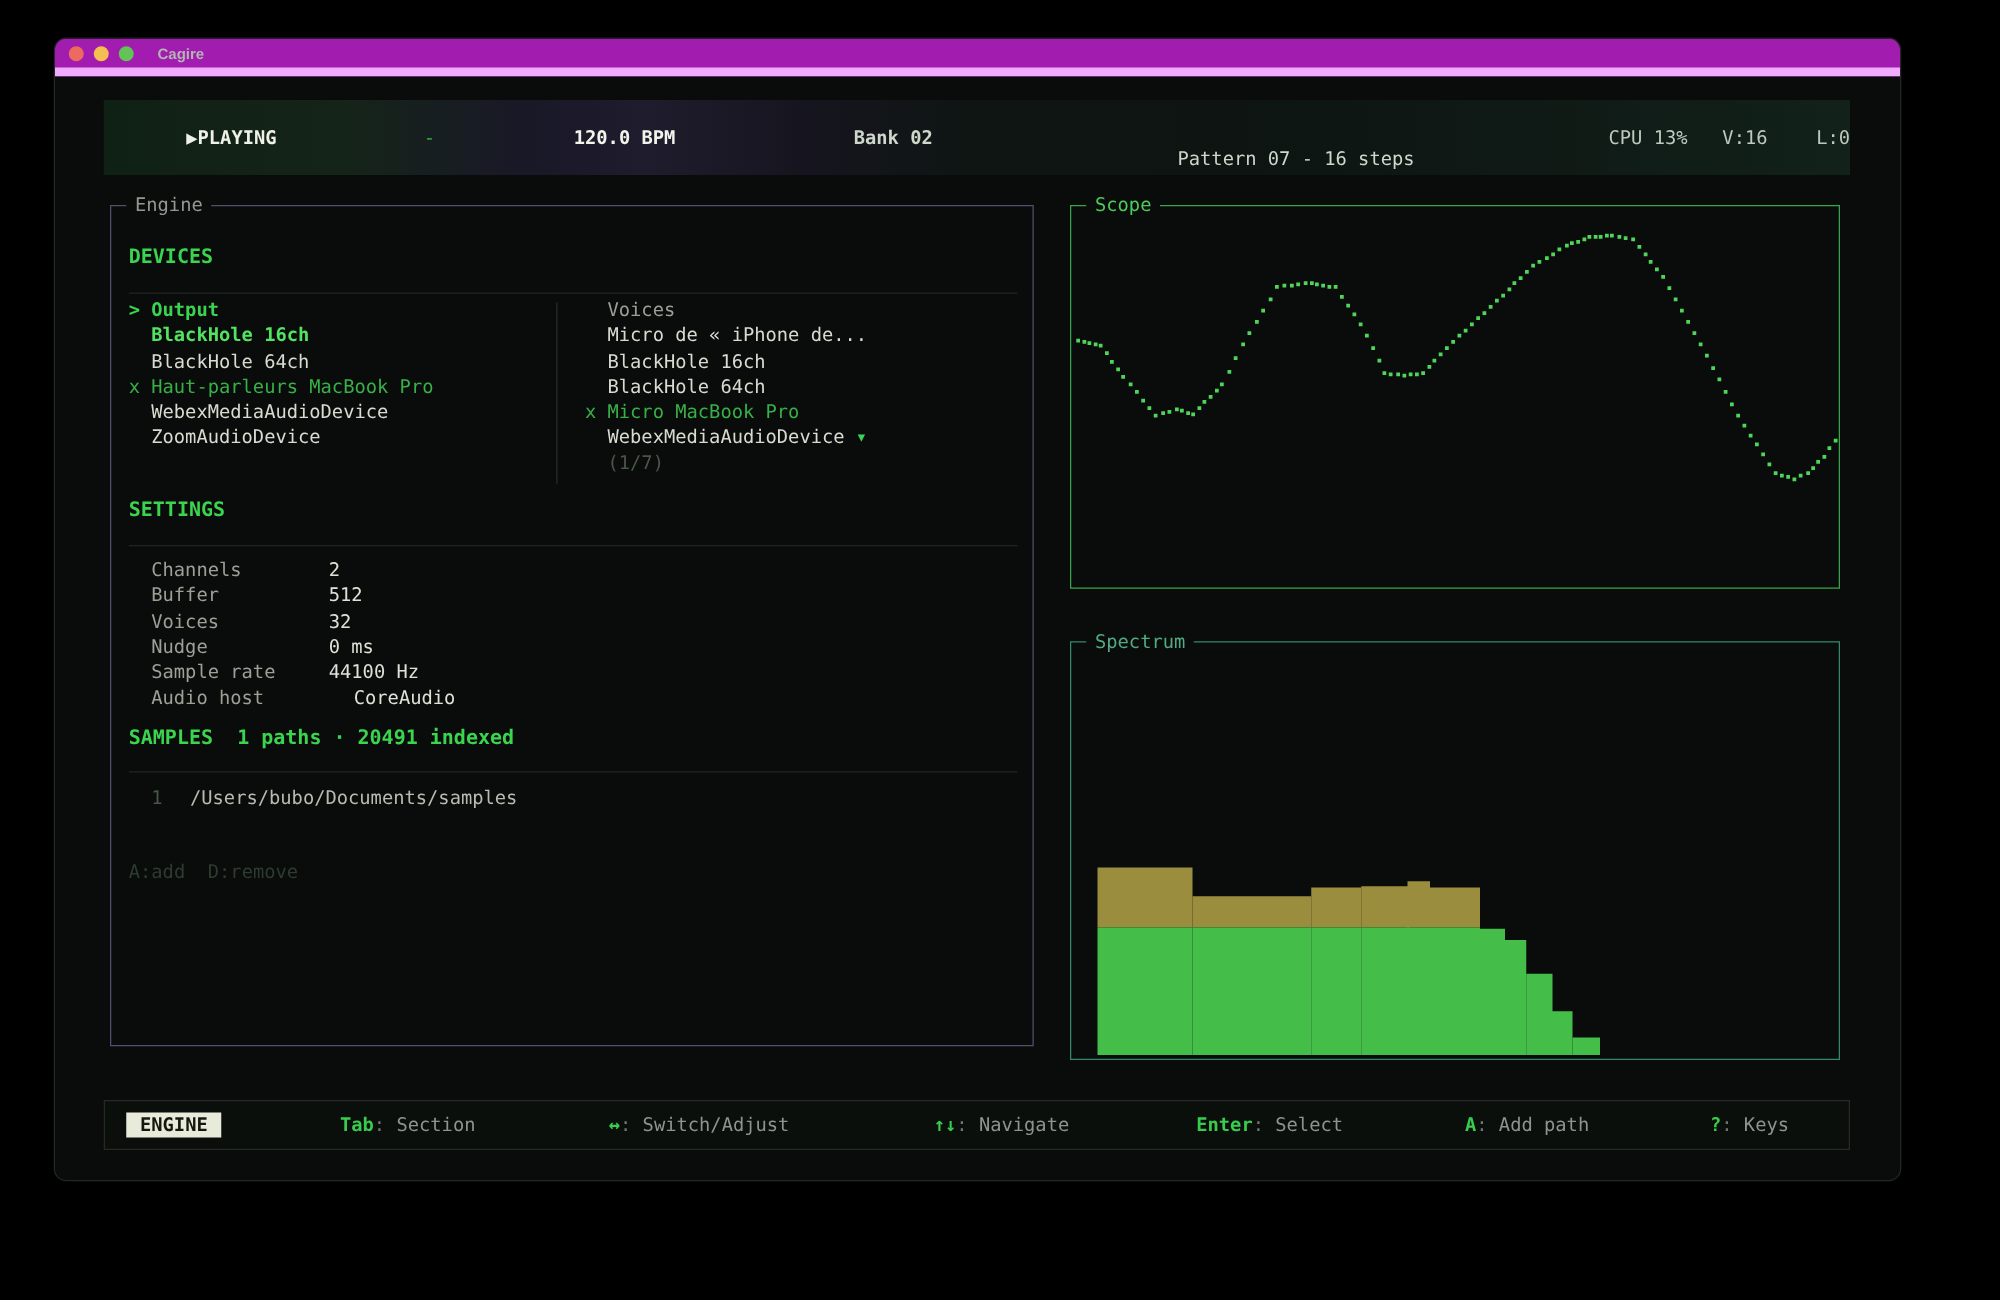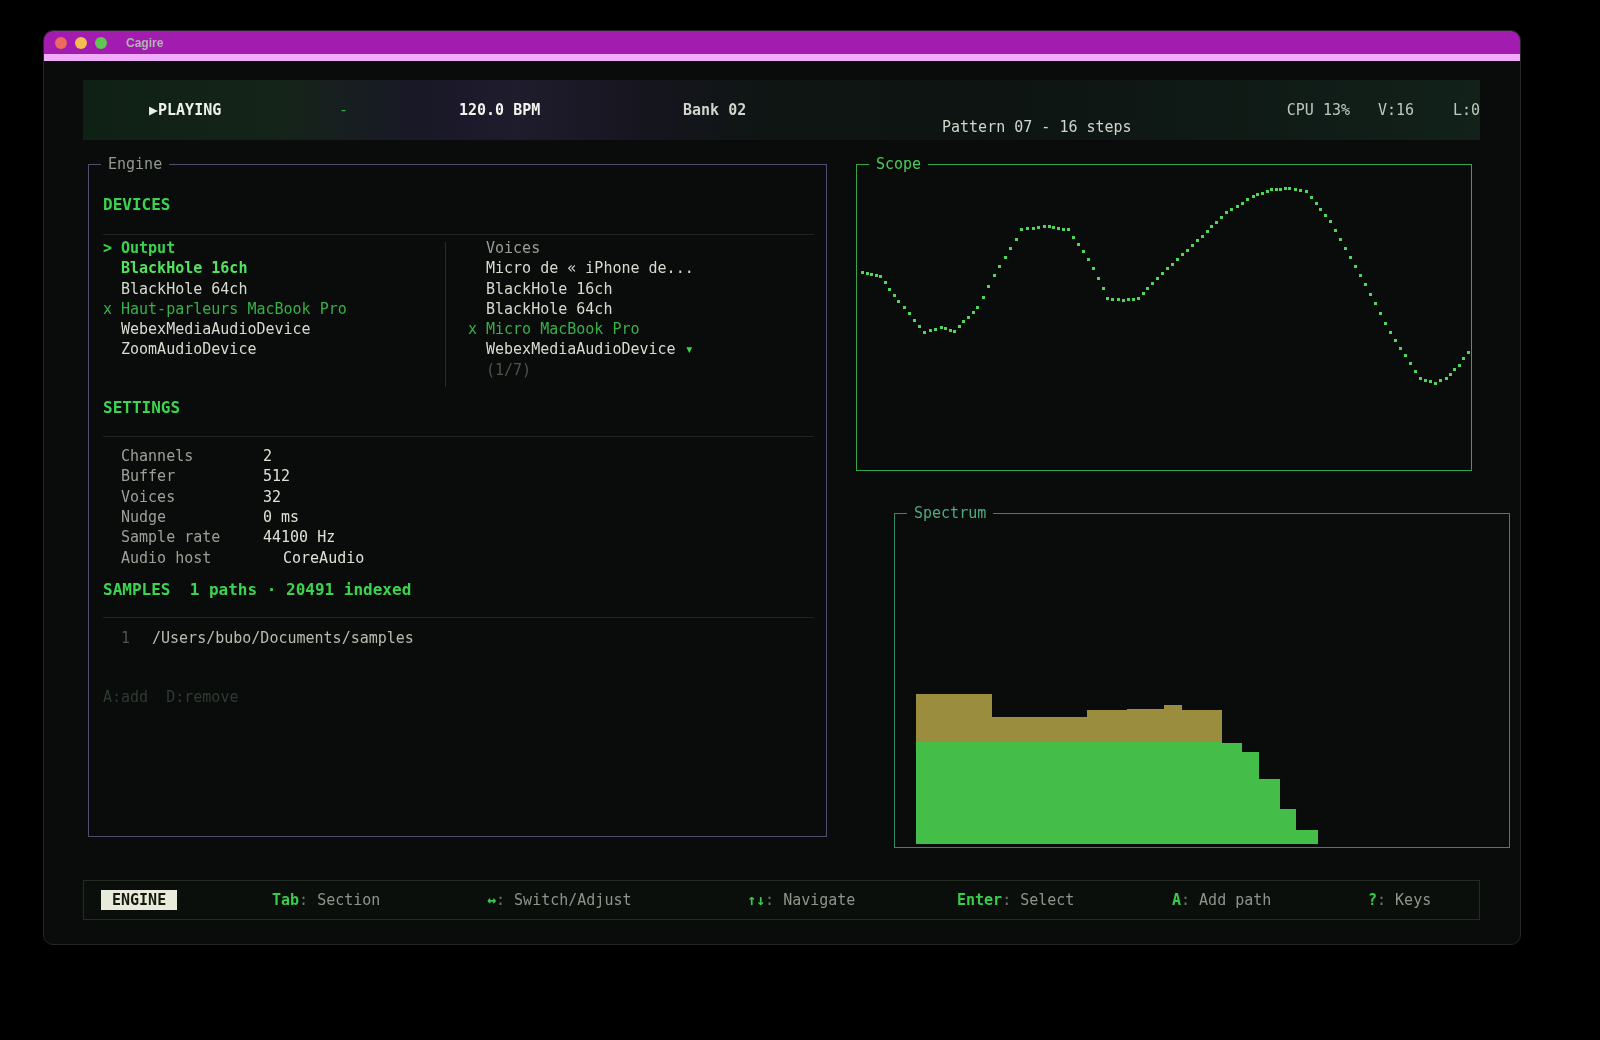--- a/index.html
+++ b/index.html
@@ -36,21 +36,21 @@
   .t-level   { right:0;  color:#bec9bd; }
 
   
   .panel { position:absolute; }
   .panel .plabel { position:absolute; top:-10px; left:12px; padding:0 7px;
                    background:#0a0c0b; font-size:15px; }
   .engine-panel { left:44px; top:133px; width:739px; height:673px; border:1px solid #544d6e; }
   .engine-panel .plabel { color:#929991; }
   .scope-panel { left:812px; top:133px; width:616px; height:307px; border:1px solid #38a348; }
   .scope-panel .plabel { color:#4ccc58; }
-  .spectrum-panel { left:812px; top:482px; width:616px; height:335px; border:1px solid #35876b;margin-left:38px; }
+  .spectrum-panel { left:812px; top:482px; width:616px; height:335px; border:1px solid #35876b; }
   .spectrum-panel .plabel { color:#52aa82; }
 
   
   .sect-head { position:absolute; left:14px; font-size:16px; font-weight:bold;
                color:#3bd44f; white-space:pre; }
   .h-devices { top:30px; } .h-settings { top:233px; } .h-samples { top:415px; }
   .rule { position:absolute; left:14px; width:711px; height:1px; background:#20241f; }
   .r1{top:69px;} .r2{top:271px;} .r3{top:452px;}
   .vrule { position:absolute; left:356px; top:77px; width:1px; height:145px; background:#282d28; }
 

